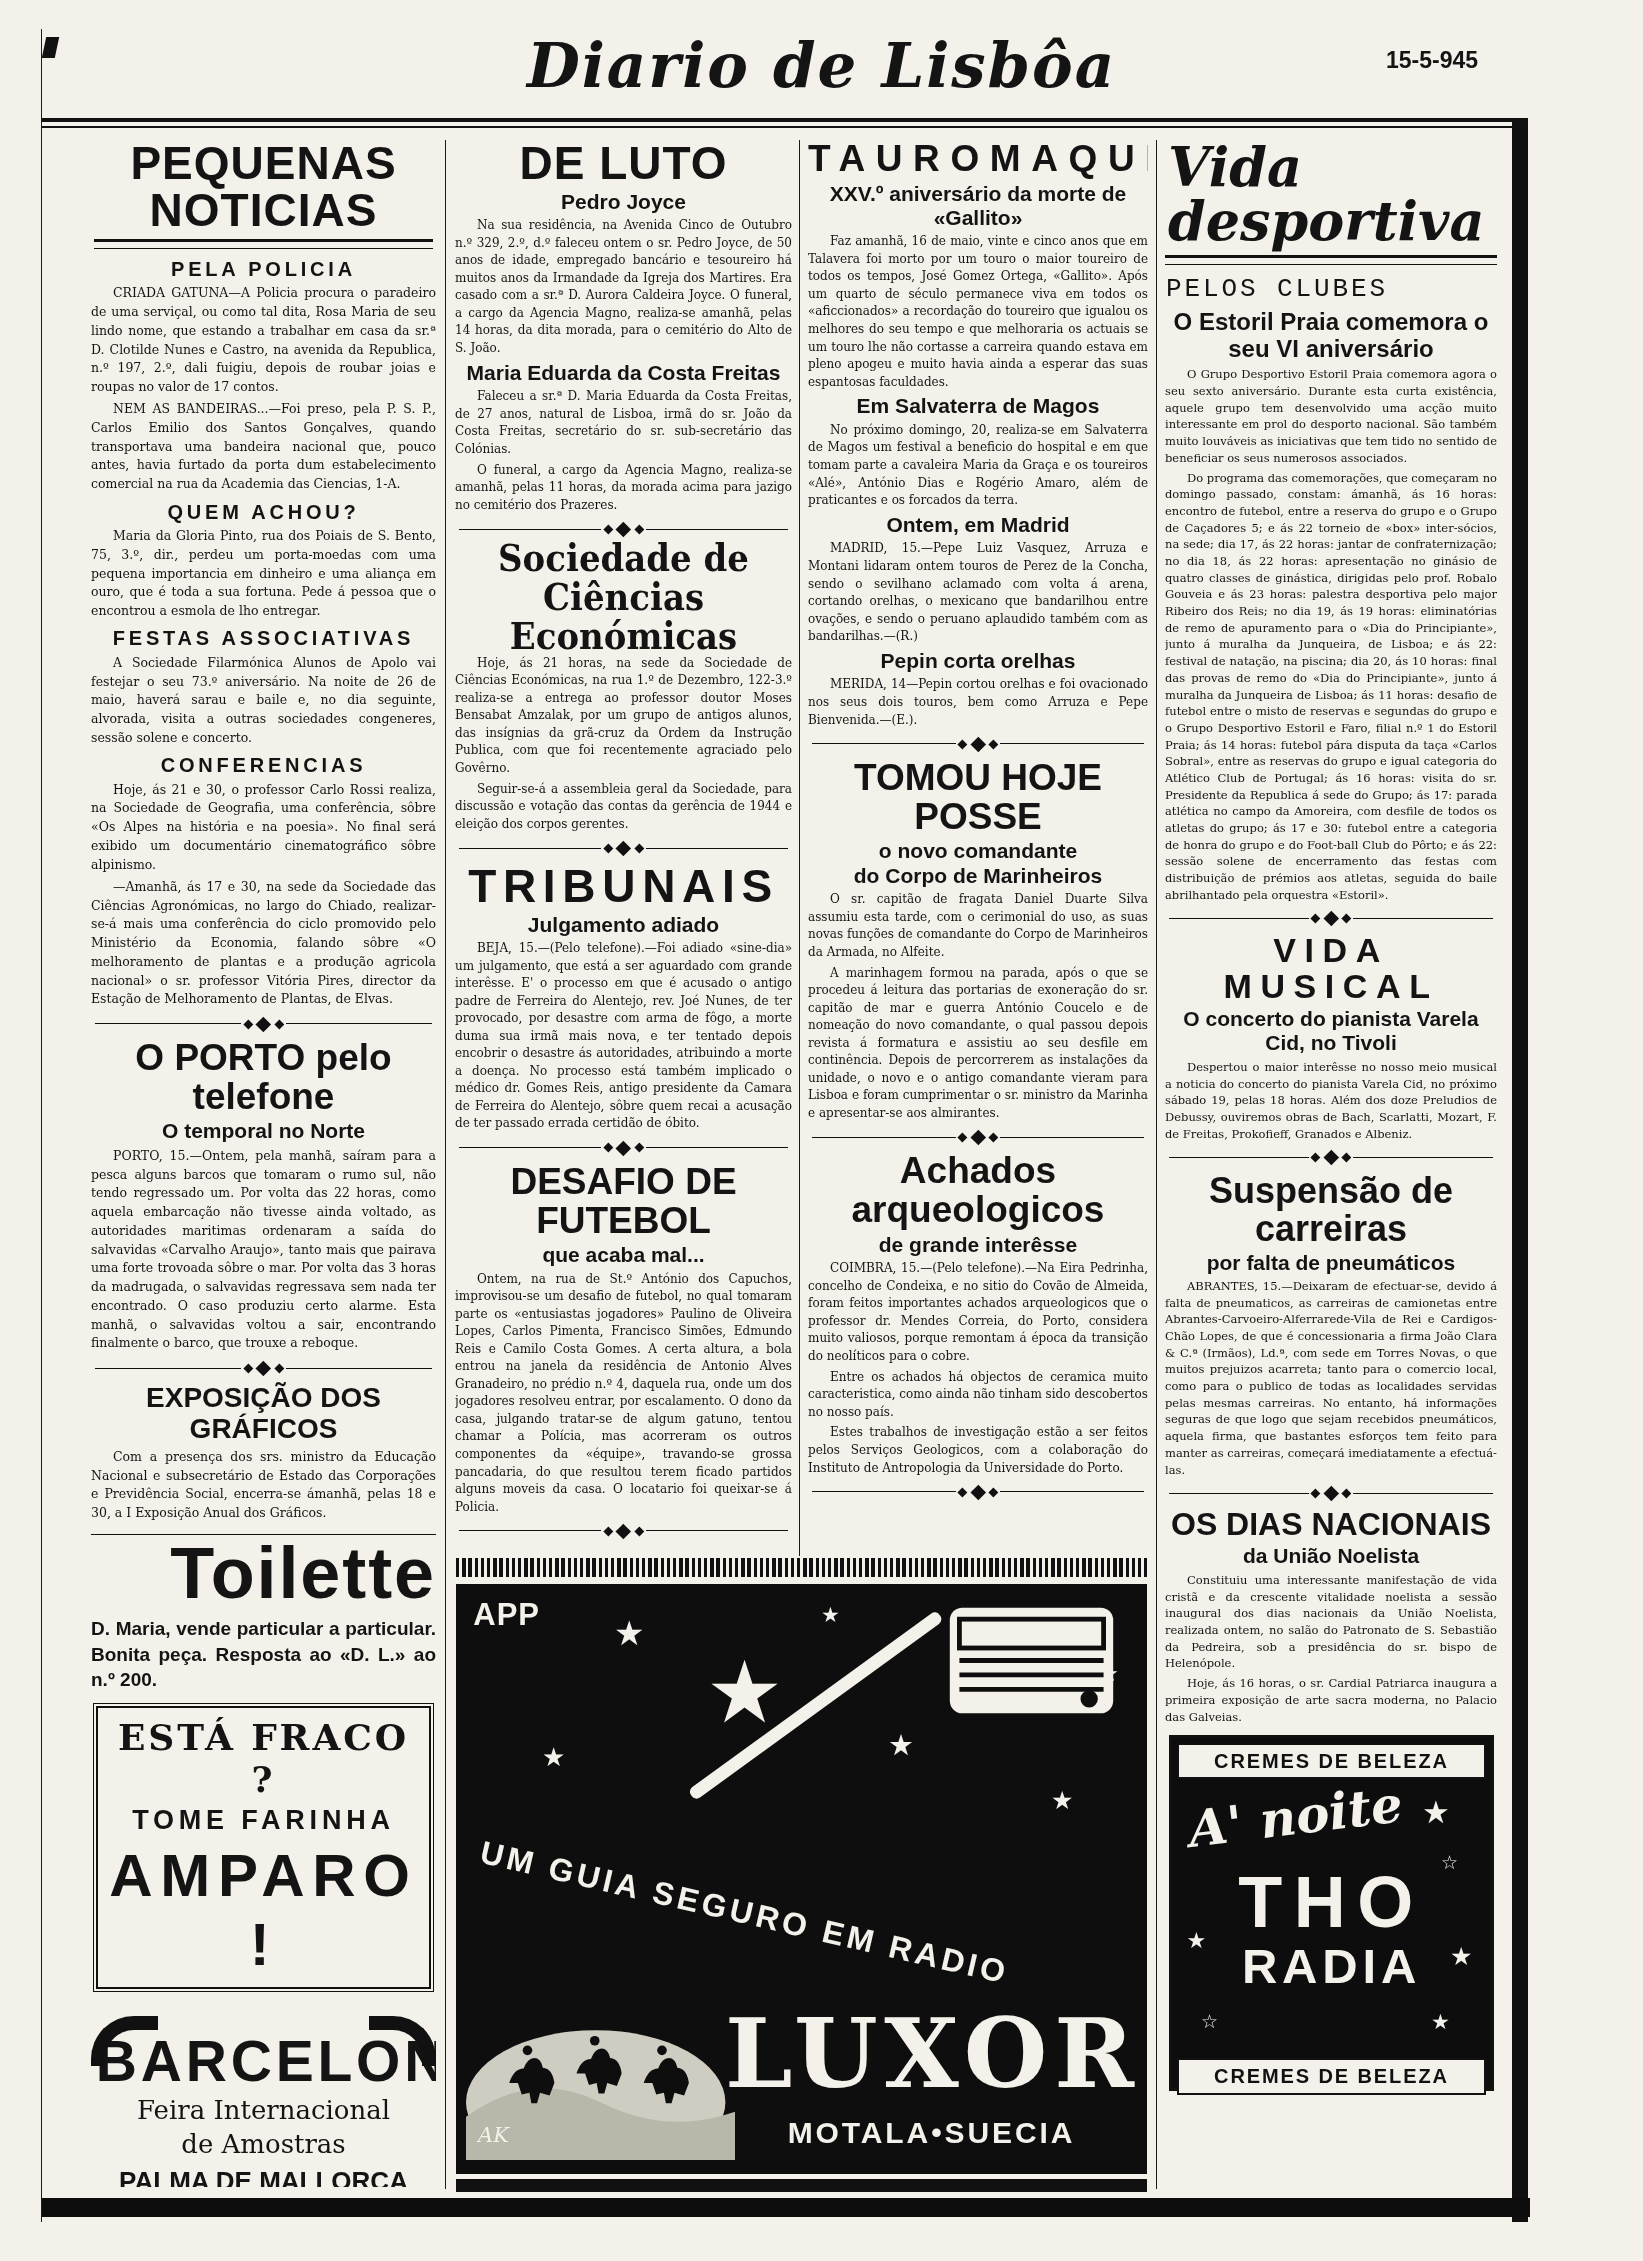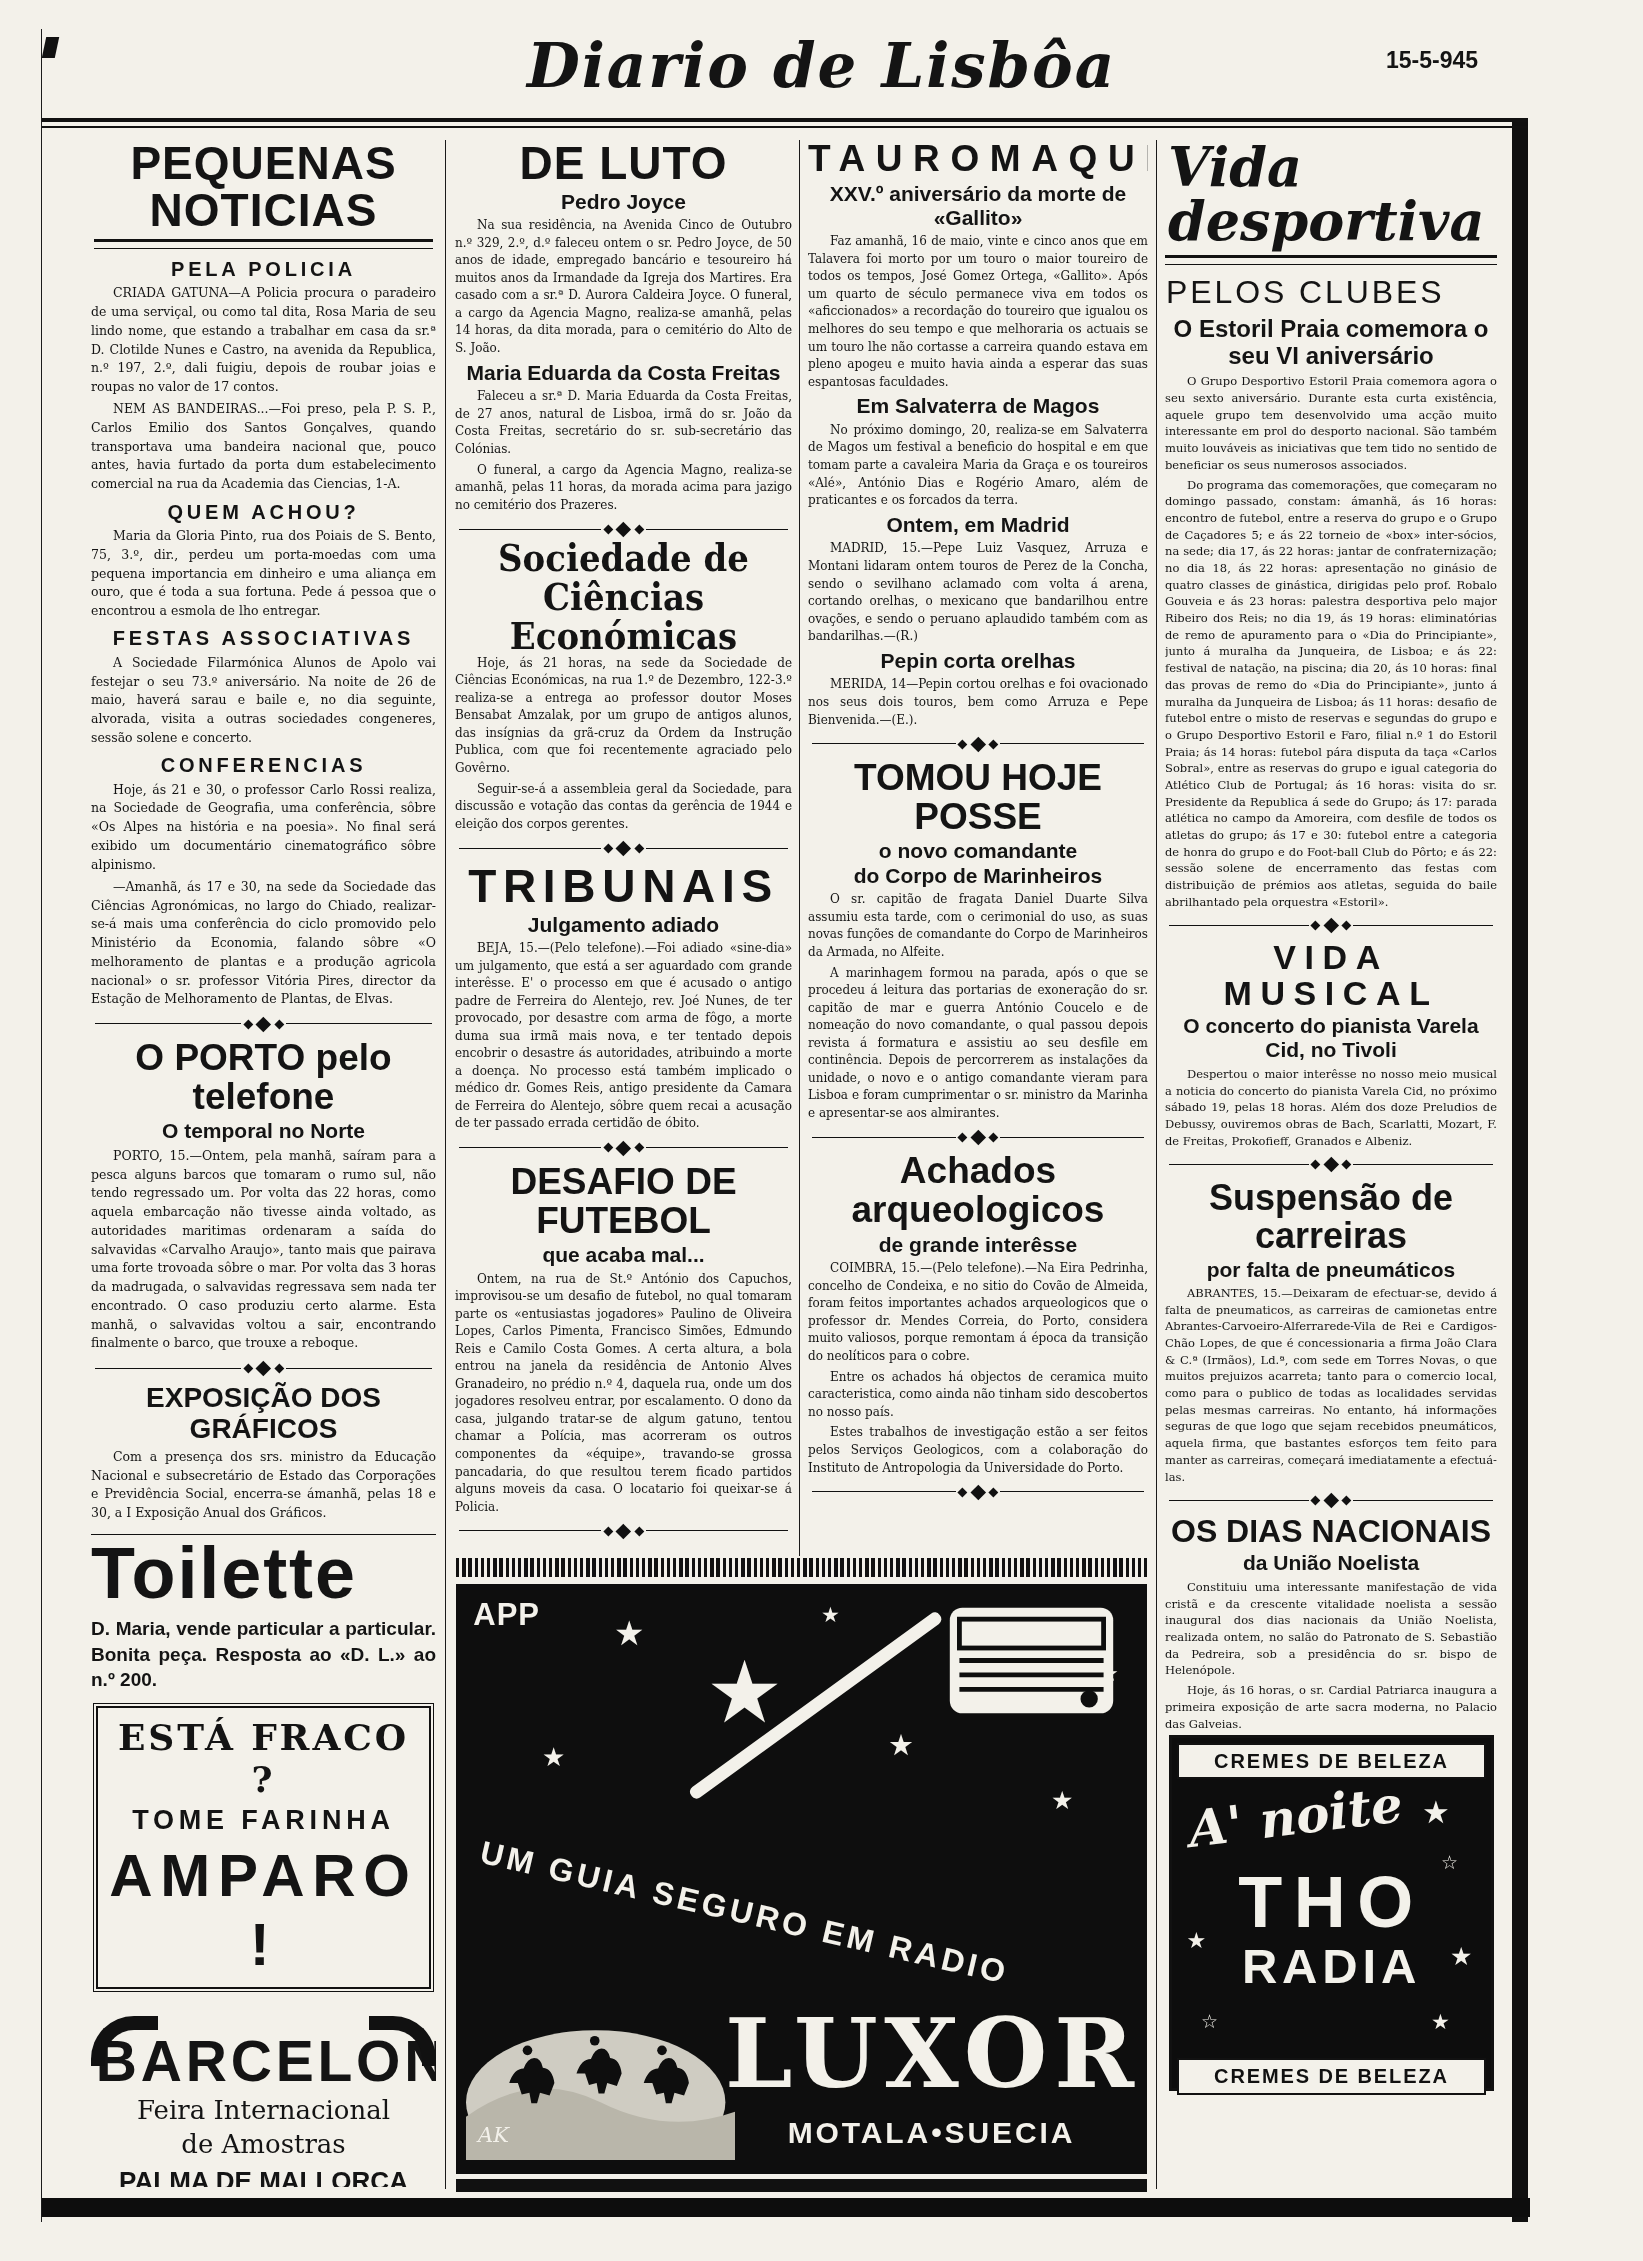--- a/index.html
+++ b/index.html
@@ -27,39 +27,39 @@
   .h-med{font-family:"Liberation Sans",sans-serif;font-weight:bold;font-size:28px;line-height:1.1;text-align:center;}
   .h-sub{font-family:"Liberation Sans",sans-serif;font-weight:bold;font-size:21px;line-height:1.15;text-align:center;margin:2.9px 0;}
   .h-sec{font-family:"Liberation Sans",sans-serif;font-weight:bold;font-size:20px;letter-spacing:3.8px;text-align:center;margin:6.7px 0 1.9px 0;}
   .dbl-rule{height:6.7px;border-top:3.4px solid #111;border-bottom:1.4px solid #111;margin:4.8px 2.9px 8.6px 2.9px;}
   .divider{display:flex;align-items:center;margin:9.6px 3.8px;}
   .divider::before,.divider::after{content:"";flex:1;border-top:1.9px solid #111;}
   .divider i{width:6.7px;height:6.7px;background:#111;transform:rotate(45deg);margin:0 3.4px;}
   .divider i.m{width:10.6px;height:10.6px;}
   
   .toilette{border-top:1.9px solid #111;margin-top:10.6px;padding-top:2.9px;}
-  .toilette .t{font-family:"Liberation Sans",sans-serif;font-weight:bold;font-size:72px;letter-spacing:1.9px;text-align:left;line-height:1;}
+  .toilette .t{font-family:"Liberation Sans",sans-serif;font-weight:bold;font-size:72px;letter-spacing:1.9px;text-align:right;line-height:1;}
   .toilette .b{font-family:"Liberation Sans",sans-serif;font-weight:bold;font-size:19px;line-height:1.35;text-align:justify;margin-top:6.7px;}
   .amparo{border:2.4px solid #111;outline:1.9px solid #111;outline-offset:2.9px;margin:12.5px 4.8px 14.4px 4.8px;padding:8.6px 3.8px;text-align:center;}
   .amparo .l1{font-family:"DejaVu Serif",serif;font-weight:bold;font-size:36px;letter-spacing:2.9px;}
   .amparo .l2{font-family:"Liberation Sans",sans-serif;font-weight:bold;font-size:27px;letter-spacing:4.8px;margin:4.8px 0;}
   .amparo .l3{font-family:"Liberation Sans",sans-serif;font-weight:bold;font-size:60px;letter-spacing:7.7px;}
   .barcelona{position:relative;padding:29px 4.8px 3.8px 4.8px;text-align:center;}
   .barcelona .corner{position:absolute;width:53px;height:36px;border:0 solid #111;}
   .barcelona .tl{left:0;top:12.5px;border-top-width:14.4px;border-left-width:14.4px;border-top-left-radius:43px;}
   .barcelona .tr{right:0;top:12.5px;border-top-width:14.4px;border-right-width:14.4px;border-top-right-radius:43px;}
   .barcelona .t{font-family:"Liberation Sans",sans-serif;font-weight:bold;font-size:57px;letter-spacing:3.8px;line-height:1;}
   .barcelona .s{font-size:26px;margin-top:4.8px;}
   .barcelona .s3{font-family:"Liberation Sans",sans-serif;font-weight:bold;font-size:26px;margin-top:6.7px;}
   .barcelona .b{font-size:19px;line-height:1.4;text-align:justify;margin-top:4.8px;}
   
   .h-serif{font-family:"DejaVu Serif",serif;font-weight:bold;font-size:34px;line-height:1.05;text-align:center;transform:scaleY(1.1);}
   
   .vida-banner{font-family:"DejaVu Serif",serif;font-style:italic;font-weight:bold;font-size:54px;line-height:1;padding-left:2.9px;}
-  .clubes{font-family:Liberation Sans, sans-serif;font-size:32px;letter-spacing:2.9px;margin:8.6px 0 3.8px 1px;}
+  .clubes{font-family:Liberation Mono, monospace;font-size:26px;letter-spacing:2.9px;margin:8.6px 0 3.8px 1px;}
   
   .barcode{position:absolute;left:456px;top:1558px;width:691px;height:19px;
            background:repeating-linear-gradient(90deg,#111 0 3.4px,#f3f1ea 3.4px 6.2px);}
   .luxor{position:absolute;left:456px;top:1584px;width:691px;height:590px;background:#0e0e0e;overflow:hidden;}
   .luxor .app{position:absolute;left:17.3px;top:12.5px;color:#f3f1ea;font-family:"Liberation Sans",sans-serif;font-weight:bold;font-size:31px;letter-spacing:1px;}
   .luxor .star{position:absolute;color:#f3f1ea;}
   .luxor .streak{position:absolute;left:206px;top:115px;width:307px;height:12.5px;background:#f3f1ea;transform:rotate(-36deg);border-radius:5.8px;}
   .luxor .slogan{position:absolute;left:29px;top:250px;width:605px;color:#f3f1ea;font-family:"Liberation Sans",sans-serif;
                  font-weight:bold;font-size:32px;letter-spacing:3.8px;transform:rotate(13deg);transform-origin:left top;}
   .luxor .brand{position:absolute;left:269px;top:422px;width:413px;text-align:center;color:#f3f1ea;

